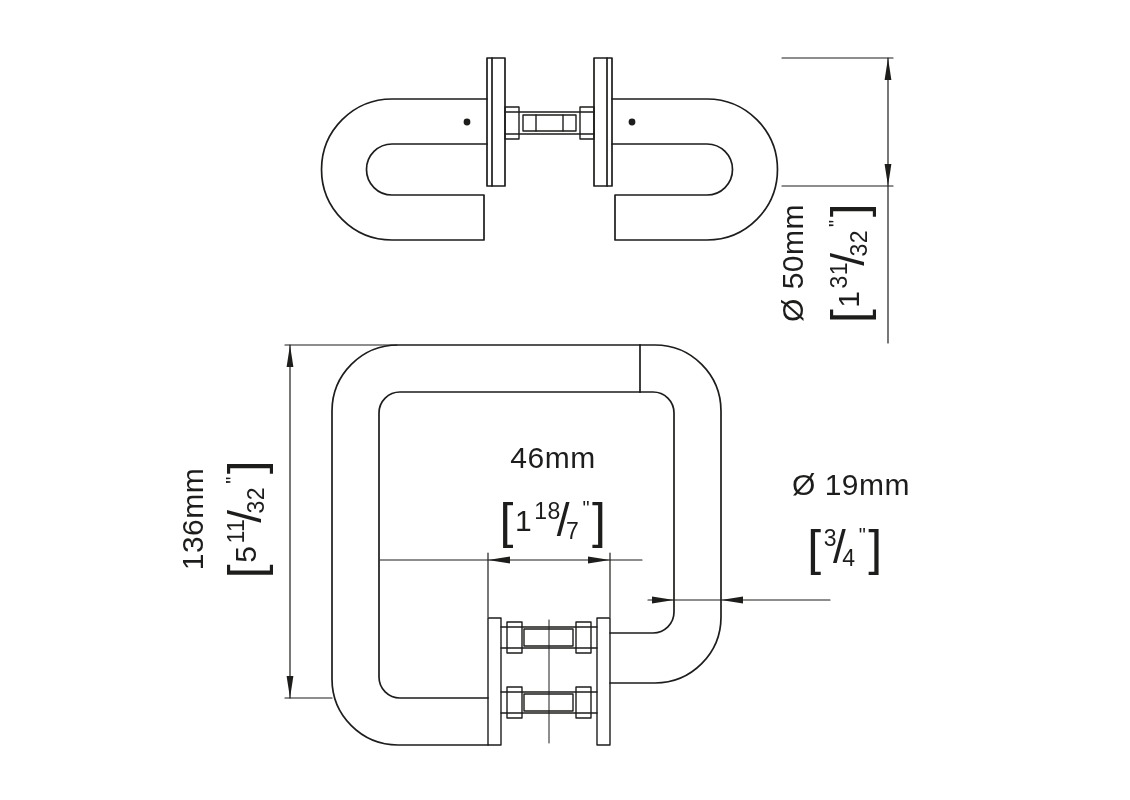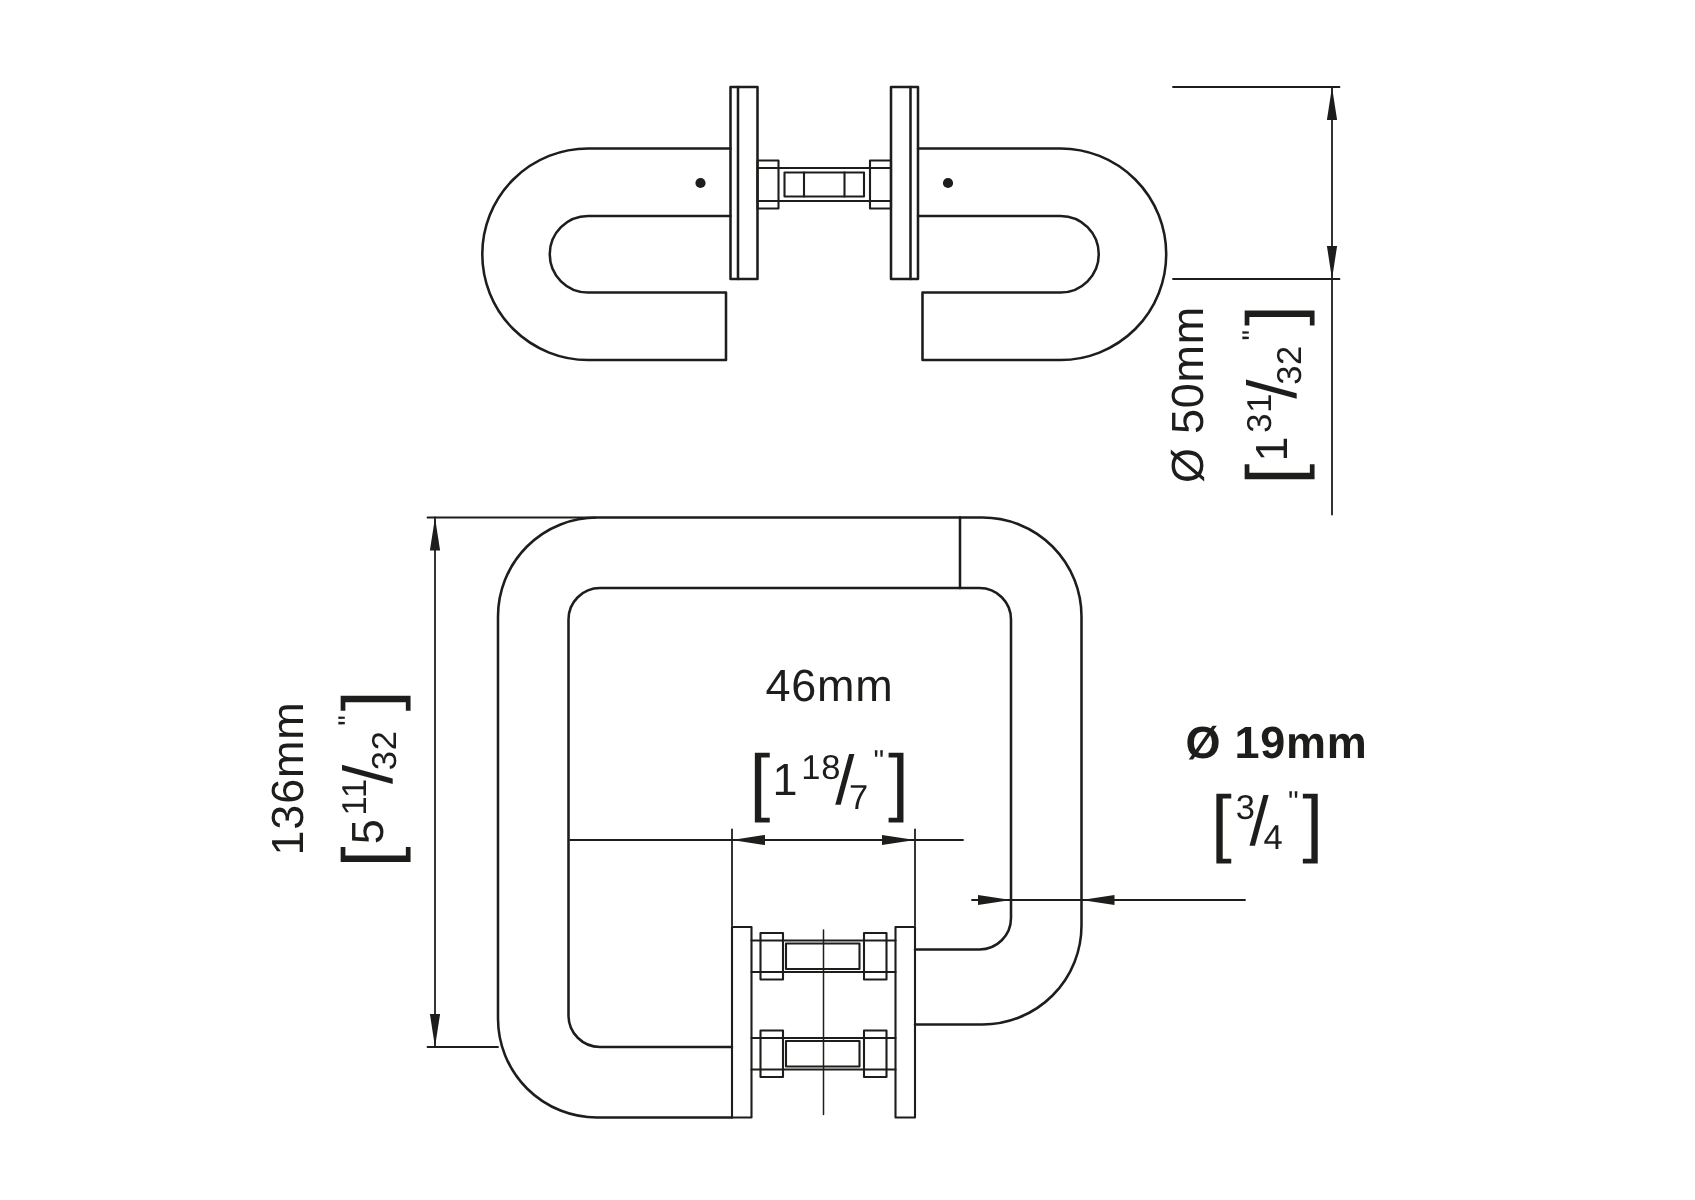--- a/index.html
+++ b/index.html
@@ -119,21 +119,21 @@
   <div class="dim-label" style="left:553px;top:521px;transform:translate(-50%,-50%);">
     <span class="imp-open">[</span>
     <span class="imp-whole">1</span>
     <span class="imp-num">18</span>
     <span class="imp-slash">/</span>
     <span class="imp-den">7</span>
     <span class="imp-inch">"</span>
     <span class="imp-close">]</span>
   </div>
 
-  <div class="dim-label" style="left:851px;top:496px;transform:translate(-50%,-50%);font-weight:bold;">Ø 19mm</div>
+  <div class="dim-label" style="left:851px;top:485px;transform:translate(-50%,-50%);">Ø 19mm</div>
 
   <div class="dim-label" style="left:845px;top:548px;transform:translate(-50%,-50%);">
     <span class="imp-open">[</span>
     <span class="imp-num">3</span>
     <span class="imp-slash">/</span>
     <span class="imp-den">4</span>
     <span class="imp-inch">"</span>
     <span class="imp-close">]</span>
   </div>
 

